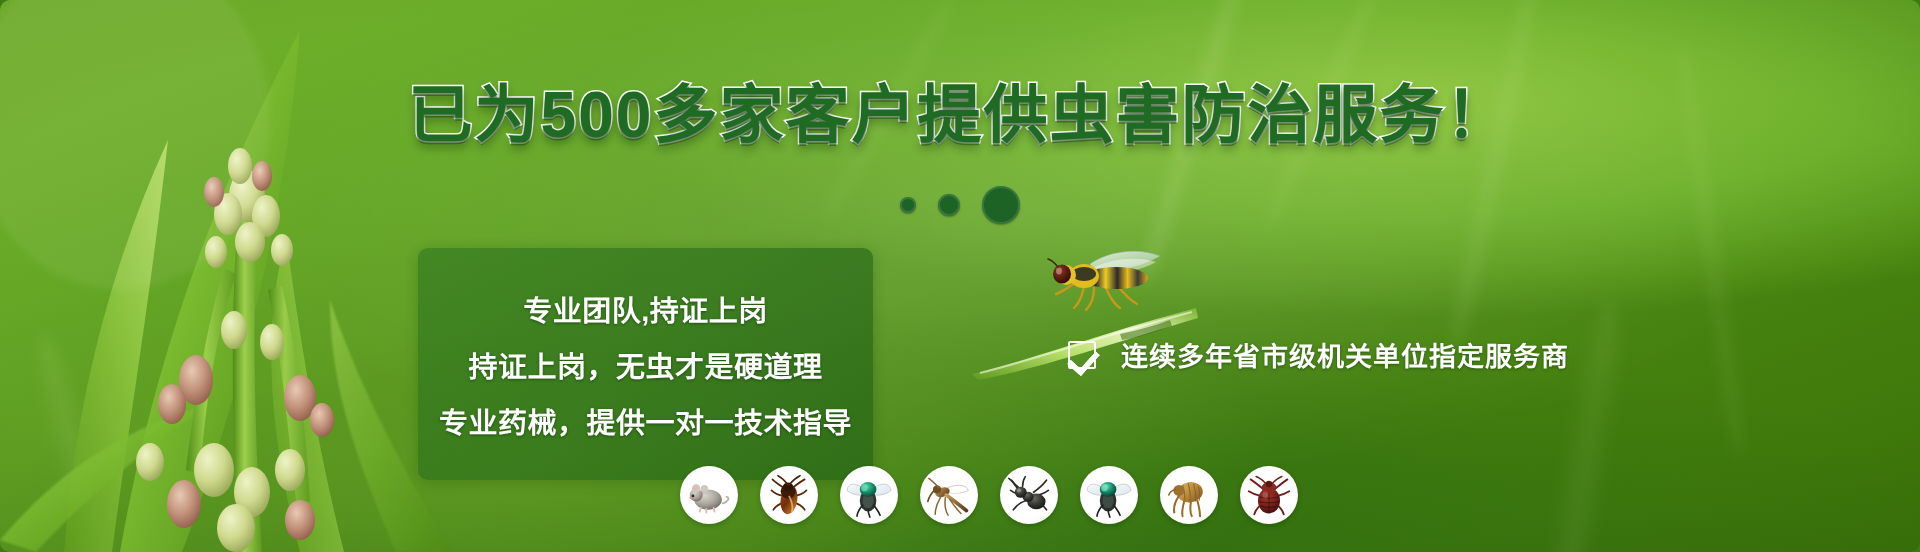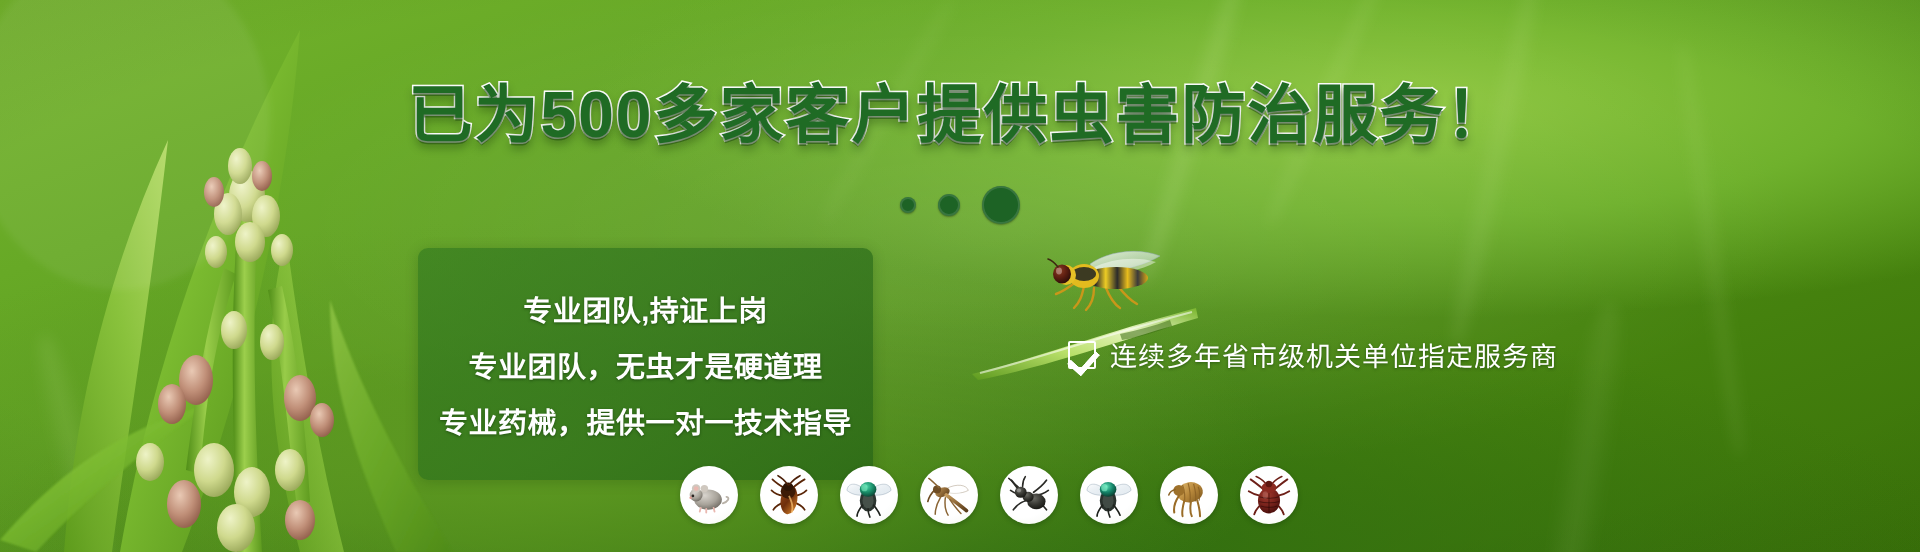--- a/index.html
+++ b/index.html
@@ -8,20 +8,21 @@
   body {
     font-family:"Liberation Sans","DejaVu Sans",sans-serif;
     background:#3c7a14;
   }
 
   
   #banner{
     position:relative;
     width:1920px; height:552px;
     overflow:hidden;
+    border-radius:10px;
   }
 
   
   .bg-base{
     position:absolute; inset:0;
     background:
       radial-gradient(ellipse 60% 55% at 74% 18%, #8dc63f 0%, #6fb12c 38%, rgba(111,177,44,0) 72%),
       radial-gradient(ellipse 55% 60% at 28% 82%, #5f9a22 0%, rgba(95,154,34,0) 70%),
       radial-gradient(ellipse 80% 70% at 50% 100%, #2f6b10 0%, rgba(47,107,16,0) 65%),
       linear-gradient(160deg,#74b32c 0%,#67a926 22%,#5a9a20 48%,#47840f 72%,#3a7209 100%);
@@ -131,24 +132,25 @@
     left:4px; top:2px;
     width:13px; height:23px;
     border-right:6px solid #ffffff;
     border-bottom:6px solid #ffffff;
     transform:rotate(42deg);
     border-radius:1px;
   }
   .bullet-text{
     color:#ffffff;
     font-size:27px;
-    font-weight:400;
+    font-weight:700;
     letter-spacing:1px;
     white-space:nowrap;
     text-shadow:0 1px 3px rgba(12,45,8,.5);
+    margin-left:11px;
   }
 
   
   .stem{
     position:absolute;
     left:970px; top:300px;
     width:230px; height:80px;
     pointer-events:none;
   }
   .fly-ill{
@@ -274,21 +276,21 @@
   </div>
 
   <div class="dots">
     <span class="dot s"></span>
     <span class="dot m"></span>
     <span class="dot l"></span>
   </div>
 
   <div class="panel">
     <div class="panel-line l1">专业团队,持证上岗</div>
-    <div class="panel-line l2">专业团队，无虫才是硬道理</div>
+    <div class="panel-line l2">持证上岗，无虫才是硬道理</div>
     <div class="panel-line l3">专业药械，提供一对一技术指导</div>
   </div>
 
   <svg class="stem" viewBox="0 0 230 80" aria-hidden="true">
     <defs>
       <linearGradient id="stemH" x1="0" y1="1" x2="1" y2="0">
         <stop offset="0%" stop-color="#5d9a1e"></stop>
         <stop offset="40%" stop-color="#b9e06a"></stop>
         <stop offset="70%" stop-color="#e6f4c0"></stop>
         <stop offset="100%" stop-color="#79b52c"></stop>

